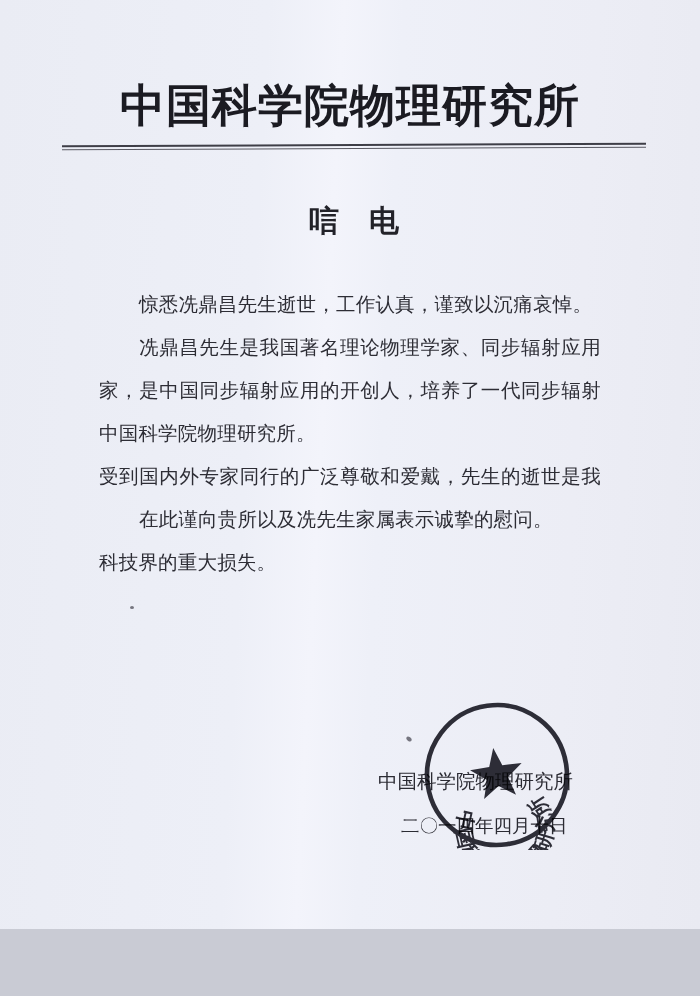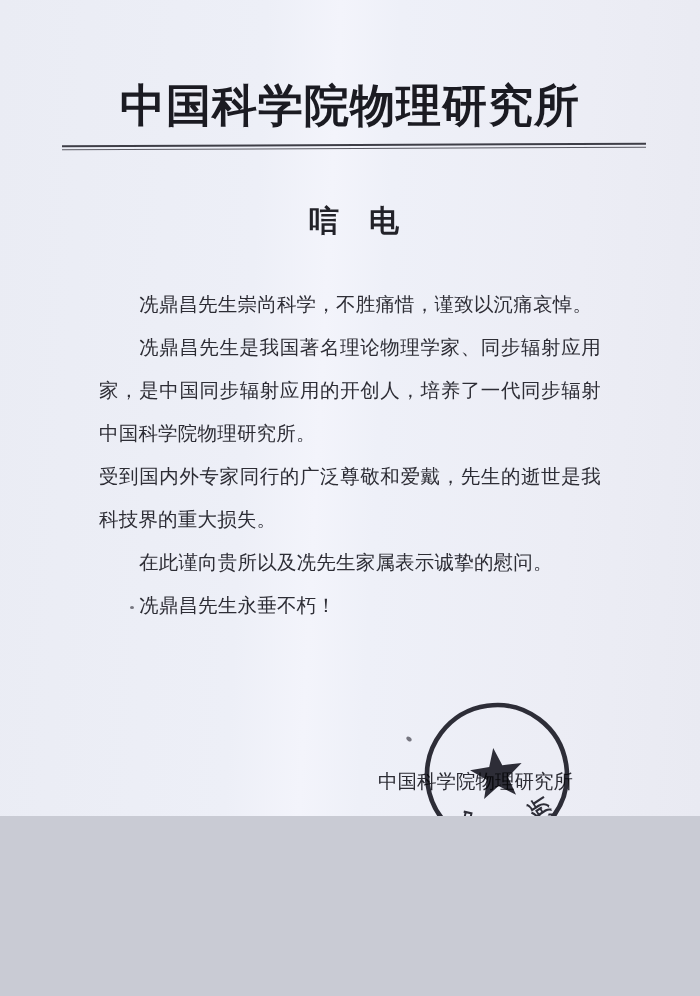--- a/index.html
+++ b/index.html
@@ -1,19 +1,19 @@
 <!DOCTYPE html>
 <html><head>
 <meta charset="utf-8">
 <style>
   html, body { margin: 0; padding: 0; background: #c9cbd4; }
   .page {
     position: relative;
     width: 700px;
-    height: 816px;
+    height: 929px;
     margin: 0 auto;
     overflow: hidden;
     background: linear-gradient(93deg, #eaecf4 0%, #edeff7 36%, #f3f4fb 46%, #eef0f8 54%, #ecedf5 80%, #e9eaf2 100%);
     font-family: "Liberation Serif", "DejaVu Serif", serif;
     color: #2a2a31;
   }
   .letterhead {
     position: absolute;
     top: 76px; left: 0;
     width: 700px;
@@ -99,28 +99,27 @@
 
 <div class="page">
 
   <div class="letterhead">中国科学院物理研究所</div>
 
   <div class="rule rule-top"></div>
 
   <div class="doc-title">唁　电</div>
 
   <div class="letter-body">
-    <div class="bline indent">冼鼎昌先生崇尚科学，不胜痛惜，谨致以沉痛哀悼。</div>
+    <div class="bline indent">惊悉冼鼎昌先生逝世，工作认真，谨致以沉痛哀悼。</div>
     <div class="bline indent fill">冼鼎昌先生是我国著名理论物理学家、同步辐射应用专</div>
     <div class="bline fill">家，是中国同步辐射应用的开创人，培养了一代同步辐射设</div>
     <div class="bline">中国科学院物理研究所。</div>
     <div class="bline fill">受到国内外专家同行的广泛尊敬和爱戴，先生的逝世是我国</div>
+    <div class="bline indent">在此谨向贵所以及冼先生家属表示诚挚的慰问。</div>
     <div class="bline">科技界的重大损失。</div>
-    <div class="bline indent">在此谨向贵所以及冼先生家属表示诚挚的慰问。</div>
-    <div class="bline indent">冼鼎昌先生永垂不朽！</div>
   </div>
 
   <div class="sig-org">中国科学院物理研究所</div>
 
   <div class="sig-date">二〇一四年四月十日</div>
 
   <svg class="seal" viewBox="0 0 148 148" xmlns="http://www.w3.org/2000/svg">
     <g transform="rotate(-8 74 74)" fill="#20202a" stroke="none">
       <circle cx="74" cy="74" r="69" fill="none" stroke="#20202a" stroke-width="4.6"></circle>
       <polygon points="74,47 80.5,65.1 99.7,65.7 84.5,77.4 89.9,95.8 74,85 58.1,95.8 63.5,77.4 48.3,65.7 67.5,65.1"></polygon>

